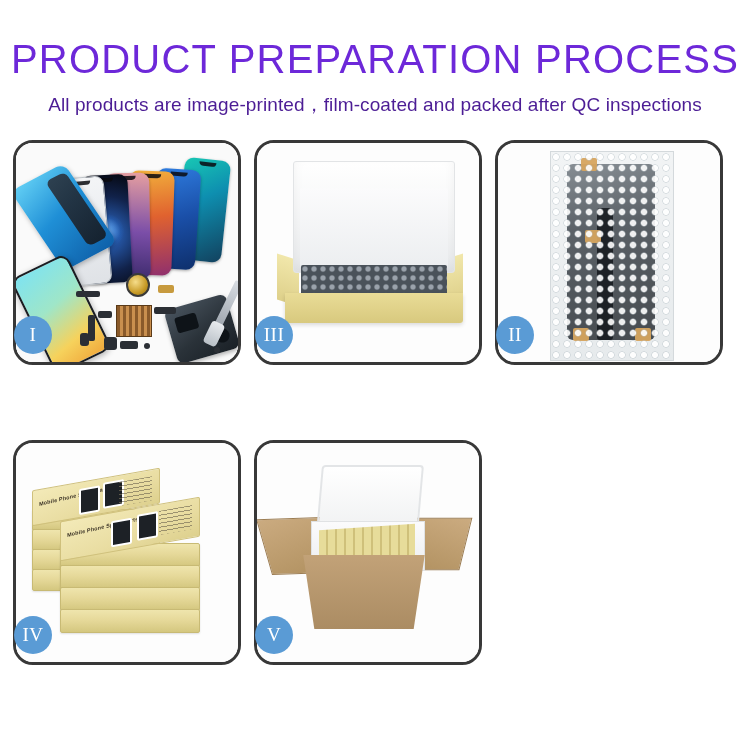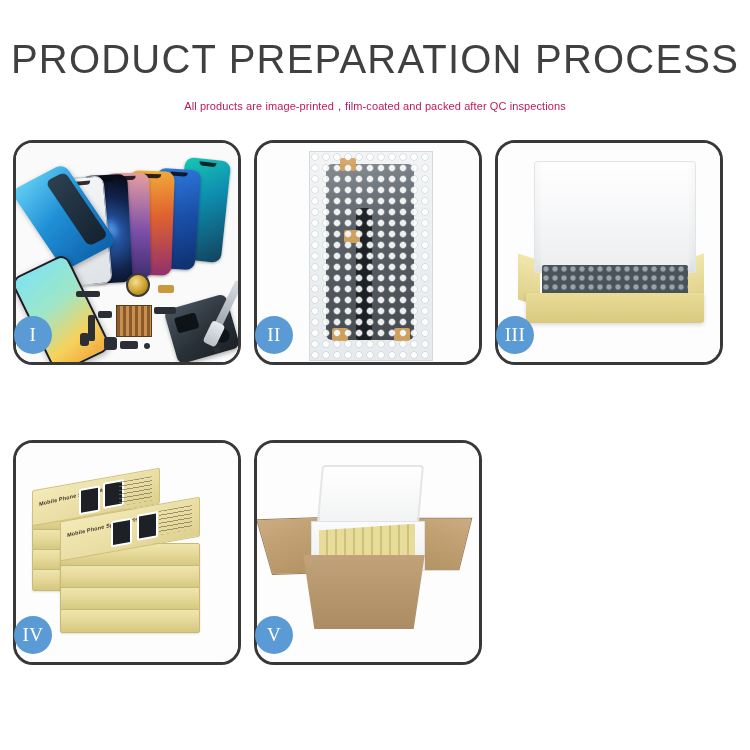--- a/index.html
+++ b/index.html
@@ -18,31 +18,31 @@
   
   #header {
     text-align: center;
     padding-top: 38px;
   }
   #page-title {
     font-family: "Liberation Sans", sans-serif;
     font-size: 40px;
     font-weight: 400;
     letter-spacing: 1.2px;
-    color: #404040;
+    color: #6d28d9;
     line-height: 1.05;
     margin: 0;
     white-space: nowrap;
   }
   #page-subtitle {
     font-family: "Liberation Sans", sans-serif;
-    font-size: 11px;
+    font-size: 19px;
     font-weight: 400;
-    color: #be185d;
-    margin: 19px 0 0 0;
+    color: #4c1d95;
+    margin: 12px 0 0 0;
     letter-spacing: 0.1px;
     white-space: nowrap;
   }
 
   
   #panel-grid {
     position: absolute;
     top: 140px;
     left: 13px;
     width: 724px;
@@ -399,45 +399,45 @@
         <div class="pt" style="left:80px; top:36px; width:22px; height:7px;"></div>
         <div class="pt" style="left:70px; top:72px; width:6px;  height:6px; border-radius:50%;"></div>
         <div class="pt" style="left:140px;top:76px; width:6px;  height:6px; border-radius:50%;"></div>
       </div>
     </div>
     <div class="badge">I</div>
   </div>
 
   <div class="panel">
     <div class="panel-inner">
+      <div class="p3-wrap">
+        <div class="box-flap-left"></div>
+        <div class="box-flap-right"></div>
+        <div class="foam-lid"></div>
+        <div class="box-base-yellow"></div>
+        <div class="box-inner-dark"></div>
+        <div class="box-front-yellow"></div>
+      </div>
+    </div>
+    <div class="badge">III</div>
+  </div>
+
+  <div class="panel">
+    <div class="panel-inner">
       <div class="bubble-bag">
         <div class="screen-inside"></div>
         <div class="flex-tail"></div>
         <div class="tape" style="left:30px; top:6px;"></div>
         <div class="tape" style="left:34px; top:78px;"></div>
         <div class="tape" style="left:22px; top:176px;"></div>
         <div class="tape" style="left:84px; top:176px;"></div>
         <div class="bubbles"></div>
       </div>
     </div>
     <div class="badge">II</div>
-  </div>
-
-  <div class="panel">
-    <div class="panel-inner">
-      <div class="p3-wrap">
-        <div class="box-flap-left"></div>
-        <div class="box-flap-right"></div>
-        <div class="foam-lid"></div>
-        <div class="box-base-yellow"></div>
-        <div class="box-inner-dark"></div>
-        <div class="box-front-yellow"></div>
-      </div>
-    </div>
-    <div class="badge">III</div>
   </div>
 
   <div class="panel">
     <div class="panel-inner">
       <div class="stack">
 
         <div class="sbox stack-back" style="top:44px;  width:126px; height:20px;"></div>
         <div class="sbox stack-back" style="top:64px;  width:126px; height:20px;"></div>
         <div class="sbox stack-back" style="top:84px;  width:126px; height:20px;"></div>
         <div class="sbox stack-back" style="top:104px; width:126px; height:20px;"></div>

